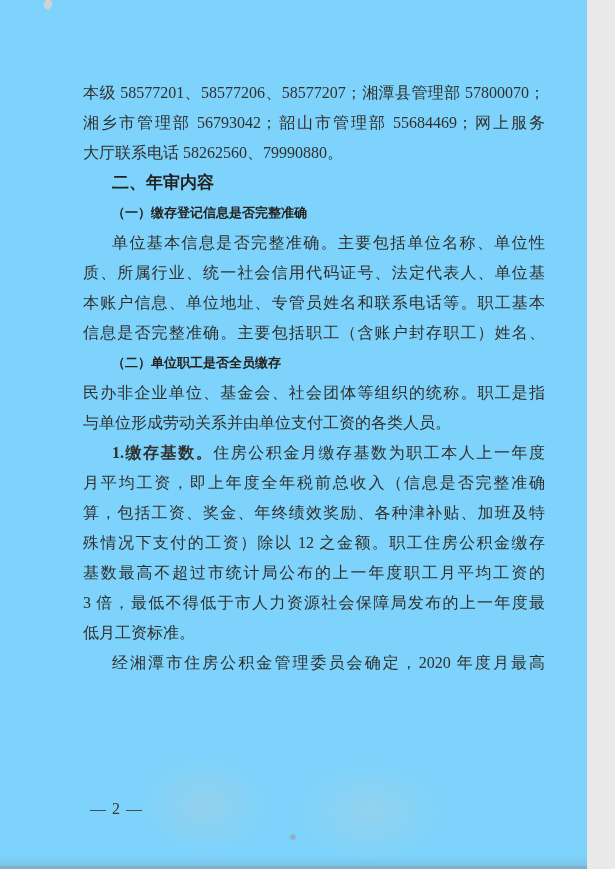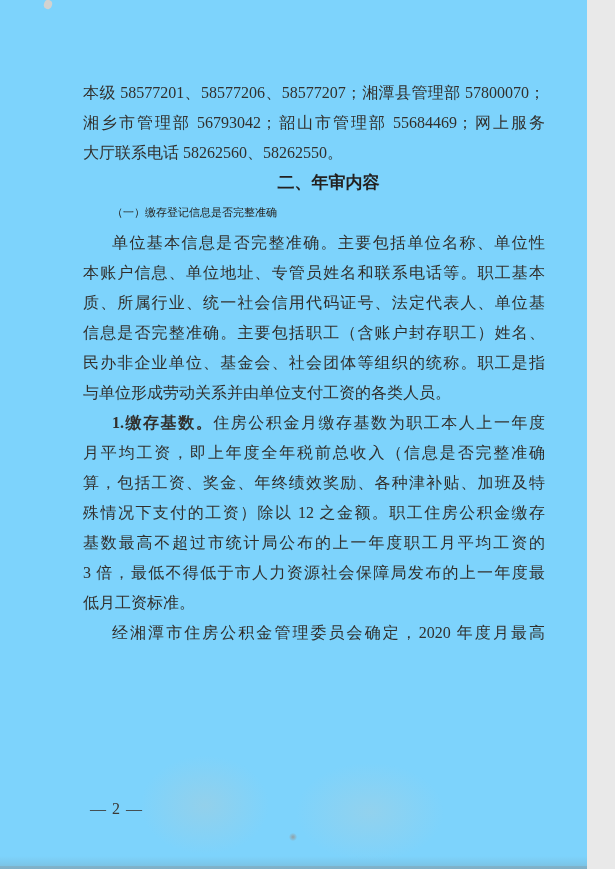--- a/index.html
+++ b/index.html
@@ -32,25 +32,24 @@
     text-align:justify;
     text-align-last:justify;
     text-justify:inter-character;
   }
   .line.indent{ padding-left:29px; }
   .line.h1{
     font-family:"DejaVu Sans","Liberation Sans",sans-serif;
     font-weight:700;
     font-size:17px;
     color:#232120;
-    text-align:center;
   }
   .line.h2{
-    font-weight:400;
-    font-size:11px;
+    font-weight:700;
+    font-size:13px;
     color:#26231f;
   }
   .lead{ font-weight:700;margin-top:37px; }
   
   .page-number{
     position:absolute;
     left:90px;top:800px;
     font-size:16px;
     letter-spacing:1px;
     color:#3a3835;
@@ -87,27 +86,28 @@
   }
 </style>
 </head>
 <body>
 
 <div class="page">
 
   <div class="doc-body">
       <div class="line body justify">本级 58577201、58577206、58577207；湘潭县管理部 57800070；</div>
       <div class="line body justify">湘乡市管理部 56793042；韶山市管理部 55684469；网上服务</div>
-      <div class="line body">大厅联系电话 58262560、58262550。</div>
+      <div class="line body">大厅联系电话 58262560、79990880。</div>
       <div class="line h1 indent">二、年审内容</div>
       <div class="line h2 indent">（一）缴存登记信息是否完整准确</div>
       <div class="line body indent justify">单位基本信息是否完整准确。主要包括单位名称、单位性</div>
+      <div class="line body justify">质、所属行业、统一社会信用代码证号、法定代表人、单位基</div>
       <div class="line body justify">本账户信息、单位地址、专管员姓名和联系电话等。职工基本</div>
-      <div class="line body justify">质、所属行业、统一社会信用代码证号、法定代表人、单位基</div>
       <div class="line body justify">信息是否完整准确。主要包括职工（含账户封存职工）姓名、</div>
+      <div class="line h2 indent">（二）单位职工是否全员缴存</div>
       <div class="line body justify">民办非企业单位、基金会、社会团体等组织的统称。职工是指</div>
       <div class="line body">与单位形成劳动关系并由单位支付工资的各类人员。</div>
       <div class="line body indent justify"><span class="lead">1.缴存基数。</span>住房公积金月缴存基数为职工本人上一年度</div>
       <div class="line body justify">月平均工资，即上年度全年税前总收入（信息是否完整准确</div>
       <div class="line body justify">算，包括工资、奖金、年终绩效奖励、各种津补贴、加班及特</div>
       <div class="line body justify">殊情况下支付的工资）除以 12 之金额。职工住房公积金缴存</div>
       <div class="line body justify">基数最高不超过市统计局公布的上一年度职工月平均工资的</div>
       <div class="line body justify">3 倍，最低不得低于市人力资源社会保障局发布的上一年度最</div>
       <div class="line body">低月工资标准。</div>
       <div class="line body indent justify">经湘潭市住房公积金管理委员会确定，2020 年度月最高</div>

